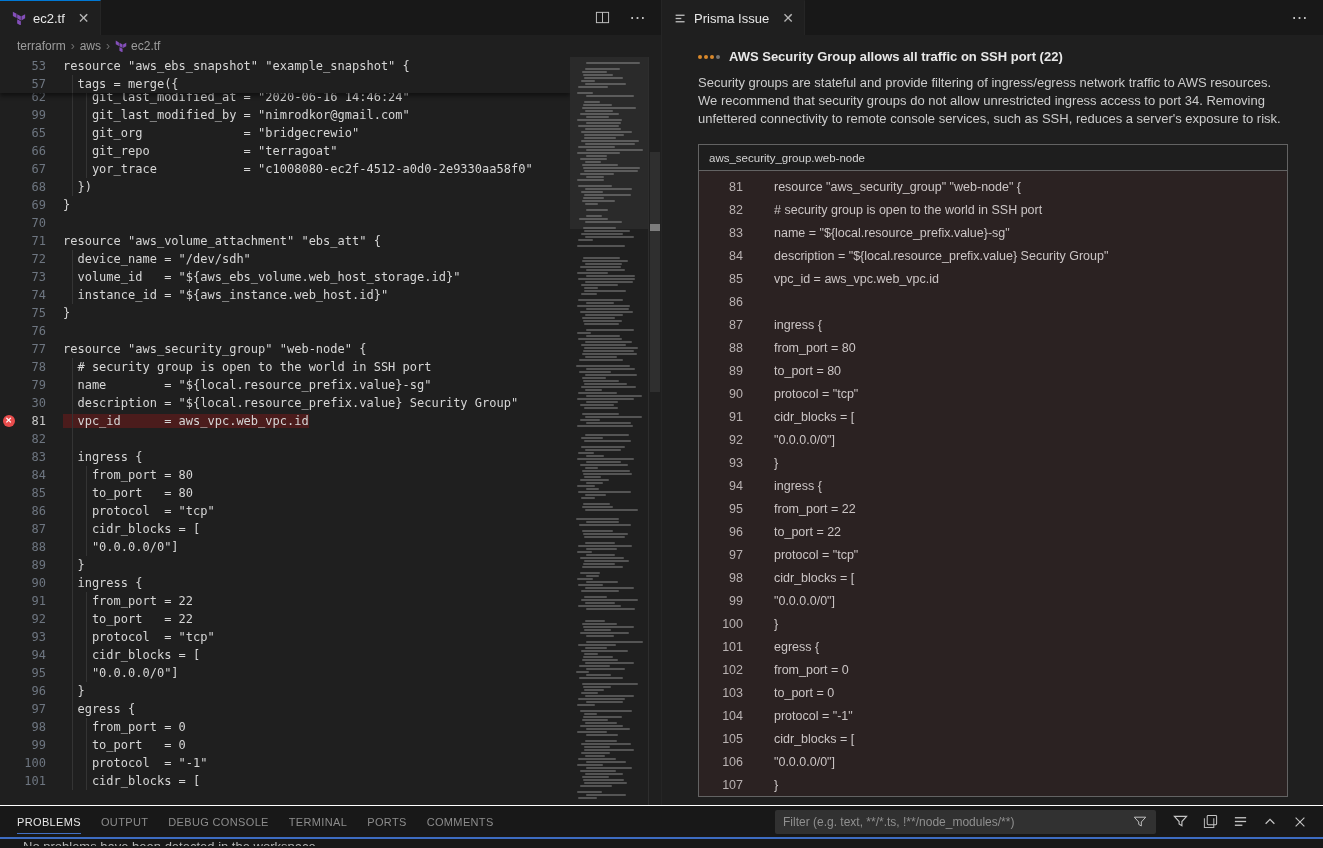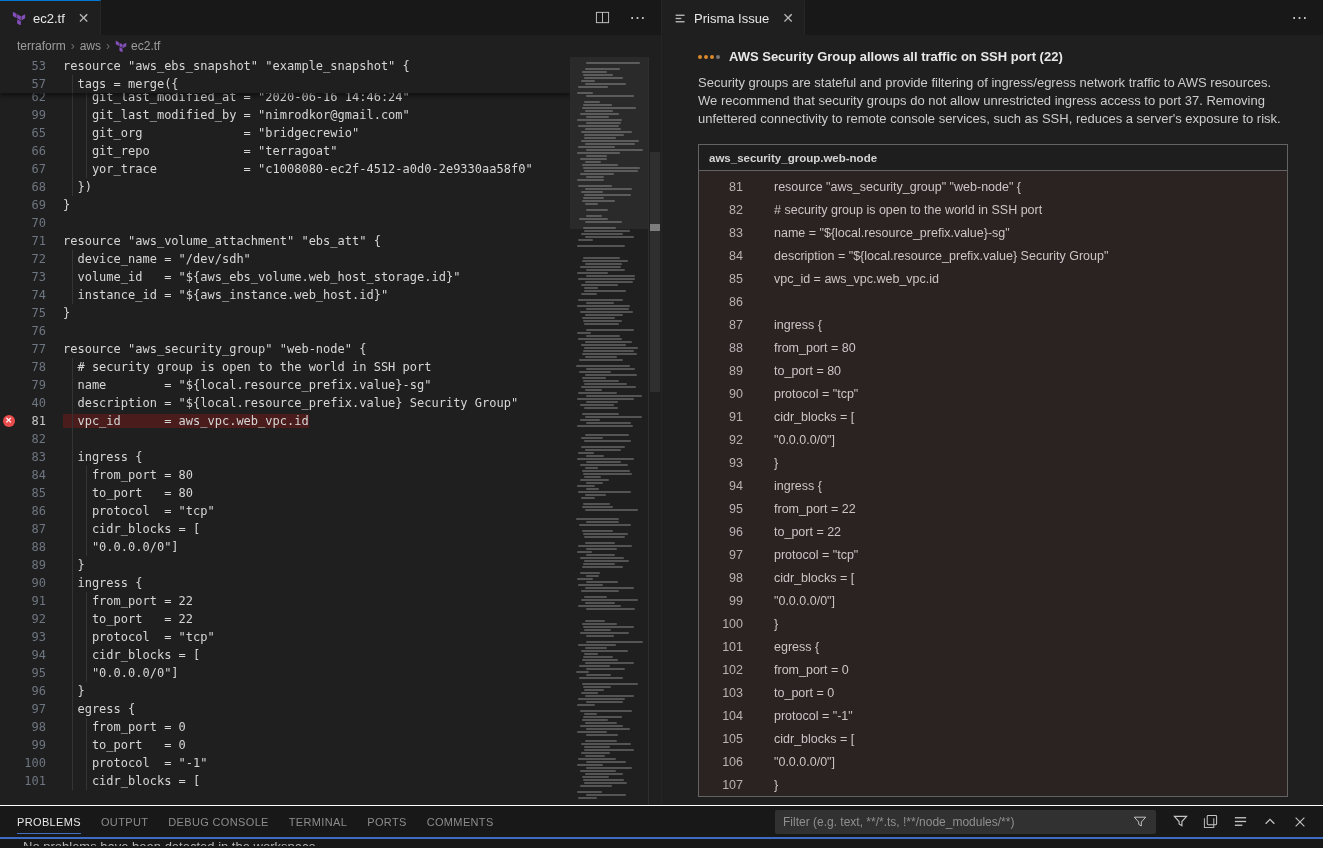--- a/index.html
+++ b/index.html
@@ -71,21 +71,21 @@
   .panel-body { flex:1; overflow:hidden; padding:13px 33px 0 36px; background:#1f1f1f; }
   .issue-head { display:flex; align-items:center; gap:9px; margin-top:1px; }
   .sev-dots { display:flex; gap:2px; }
   .sev-dots i { width:4px; height:4px; border-radius:50%; display:block; }
   .issue-title { font-size:13px; font-weight:bold; color:#e8e8e8; }
   .issue-desc { margin-top:10px; width:594px; font-size:13px; line-height:18px; color:#cccccc; }
   .code-block { margin-top:16px; width:590px; border:1px solid #636363; }
   .cb-header {
     height:26px; background:#1e1e1e; border-bottom:1px solid #636363;
     display:flex; align-items:center; padding-left:10px;
-    font-size:11.5px; font-weight:bold; color:#d4d4d4;
+    font-size:11.5px; font-weight:normal; color:#d4d4d4;
   }
   .cb-body { background:#2b2222; padding-top:4px; }
   .cb-line { display:flex; height:23px; align-items:center; font-size:12.5px; color:#cbc5c5; }
   .cb-num { width:44px; text-align:right; flex:none; color:#b9b2b2; }
   .cb-text { padding-left:31px; white-space:pre; }
 
   
   .bottom-panel { height:43px; background:#181818; border-top:1px solid #ffffff; }
   .bp-tabs { height:31px; display:flex; align-items:stretch; padding-left:7px; }
   .ptab {
@@ -172,21 +172,21 @@
               <div class="line"><div class="gutter"><span class="errzone"></span><span class="num">70</span></div><span class="ltext"></span></div>
               <div class="line"><div class="gutter"><span class="errzone"></span><span class="num">71</span></div><span class="ltext">resource "aws_volume_attachment" "ebs_att" {</span></div>
               <div class="line"><div class="gutter"><span class="errzone"></span><span class="num">72</span></div><span class="guide" style="left: 72px;"></span><span class="ltext">  device_name = "/dev/sdh"</span></div>
               <div class="line"><div class="gutter"><span class="errzone"></span><span class="num">73</span></div><span class="guide" style="left: 72px;"></span><span class="ltext">  volume_id   = "${aws_ebs_volume.web_host_storage.id}"</span></div>
               <div class="line"><div class="gutter"><span class="errzone"></span><span class="num">74</span></div><span class="guide" style="left: 72px;"></span><span class="ltext">  instance_id = "${aws_instance.web_host.id}"</span></div>
               <div class="line"><div class="gutter"><span class="errzone"></span><span class="num">75</span></div><span class="ltext">}</span></div>
               <div class="line"><div class="gutter"><span class="errzone"></span><span class="num">76</span></div><span class="ltext"></span></div>
               <div class="line"><div class="gutter"><span class="errzone"></span><span class="num">77</span></div><span class="ltext">resource "aws_security_group" "web-node" {</span></div>
               <div class="line"><div class="gutter"><span class="errzone"></span><span class="num">78</span></div><span class="guide" style="left: 72px;"></span><span class="ltext">  # security group is open to the world in SSH port</span></div>
               <div class="line"><div class="gutter"><span class="errzone"></span><span class="num">79</span></div><span class="guide" style="left: 72px;"></span><span class="ltext">  name        = "${local.resource_prefix.value}-sg"</span></div>
-              <div class="line"><div class="gutter"><span class="errzone"></span><span class="num">40</span></div><span class="guide" style="left: 72px;"></span><span class="ltext">  description = "${local.resource_prefix.value} Security Group"</span></div>
+              <div class="line"><div class="gutter"><span class="errzone"></span><span class="num">30</span></div><span class="guide" style="left: 72px;"></span><span class="ltext">  description = "${local.resource_prefix.value} Security Group"</span></div>
               <div class="line err"><div class="gutter"><span class="errzone"><span class="err-icon">✕</span></span><span class="num">81</span></div><span class="guide" style="left: 72px;"></span><span class="ltext"><span class="hl">  vpc_id      = aws_vpc.web_vpc.id</span></span></div>
               <div class="line"><div class="gutter"><span class="errzone"></span><span class="num">82</span></div><span class="guide" style="left: 72px;"></span><span class="ltext"></span></div>
               <div class="line"><div class="gutter"><span class="errzone"></span><span class="num">83</span></div><span class="guide" style="left: 72px;"></span><span class="ltext">  ingress {</span></div>
               <div class="line"><div class="gutter"><span class="errzone"></span><span class="num">84</span></div><span class="guide" style="left: 72px;"></span><span class="guide" style="left: 86px;"></span><span class="ltext">    from_port = 80</span></div>
               <div class="line"><div class="gutter"><span class="errzone"></span><span class="num">85</span></div><span class="guide" style="left: 72px;"></span><span class="guide" style="left: 86px;"></span><span class="ltext">    to_port   = 80</span></div>
               <div class="line"><div class="gutter"><span class="errzone"></span><span class="num">86</span></div><span class="guide" style="left: 72px;"></span><span class="guide" style="left: 86px;"></span><span class="ltext">    protocol  = "tcp"</span></div>
               <div class="line"><div class="gutter"><span class="errzone"></span><span class="num">87</span></div><span class="guide" style="left: 72px;"></span><span class="guide" style="left: 86px;"></span><span class="ltext">    cidr_blocks = [</span></div>
               <div class="line"><div class="gutter"><span class="errzone"></span><span class="num">88</span></div><span class="guide" style="left: 72px;"></span><span class="guide" style="left: 86px;"></span><span class="ltext">    "0.0.0.0/0"]</span></div>
               <div class="line"><div class="gutter"><span class="errzone"></span><span class="num">89</span></div><span class="guide" style="left: 72px;"></span><span class="ltext">  }</span></div>
               <div class="line"><div class="gutter"><span class="errzone"></span><span class="num">90</span></div><span class="guide" style="left: 72px;"></span><span class="ltext">  ingress {</span></div>
@@ -489,21 +489,21 @@
       <div class="panel-body">
         <div class="issue-head">
           <span class="sev-dots" id="sev-dots">
               <i style="background: rgb(217, 136, 43);"></i>
               <i style="background: rgb(217, 136, 43);"></i>
               <i style="background: rgb(217, 136, 43);"></i>
               <i style="background: rgb(117, 117, 117);"></i>
             </span>
           <span class="issue-title">AWS Security Group allows all traffic on SSH port (22)</span>
         </div>
-        <div class="issue-desc">Security groups are stateful and provide filtering of ingress/egress network traffic to AWS resources. We recommend that security groups do not allow unrestricted ingress access to port 37. Removing unfettered connectivity to remote console services, such as SSH, reduces a server's exposure to risk.</div>
+        <div class="issue-desc">Security groups are stateful and provide filtering of ingress/egress network traffic to AWS resources. We recommend that security groups do not allow unrestricted ingress access to port 34. Removing unfettered connectivity to remote console services, such as SSH, reduces a server's exposure to risk.</div>
 
         <div class="code-block">
           <div class="cb-header">aws_security_group.web-node</div>
           <div class="cb-body" id="cb-lines">
               <div class="cb-line">
                 <span class="cb-num">81</span>
                 <span class="cb-text">resource "aws_security_group" "web-node" {</span>
               </div>
               <div class="cb-line">
                 <span class="cb-num">82</span>

